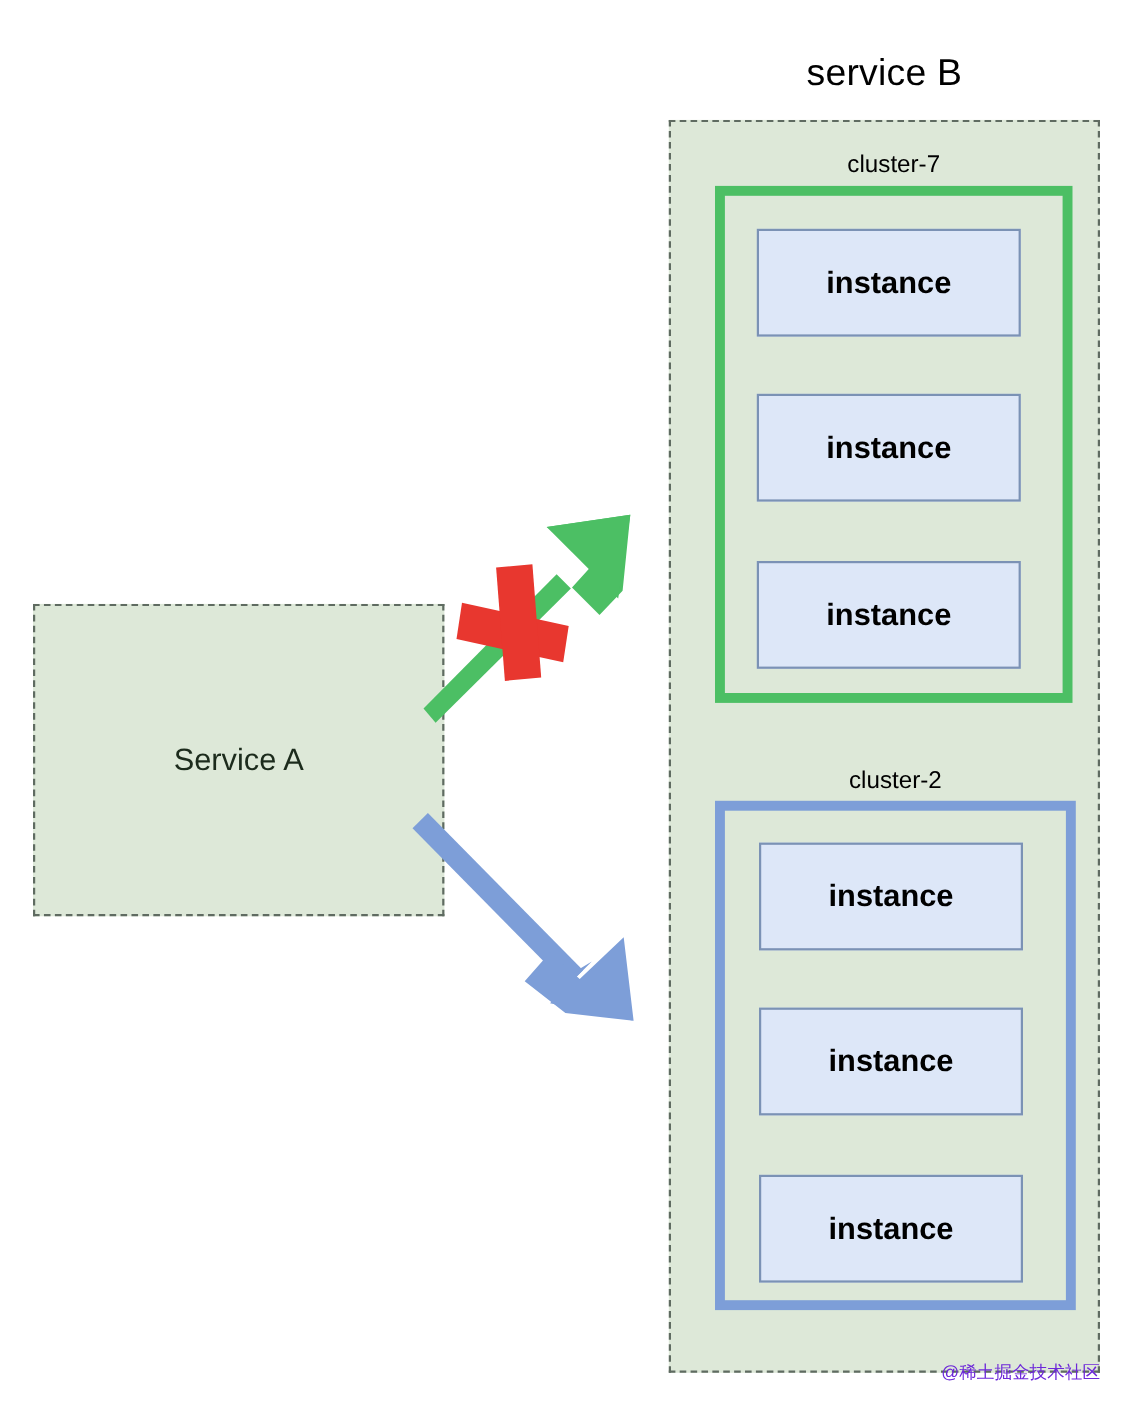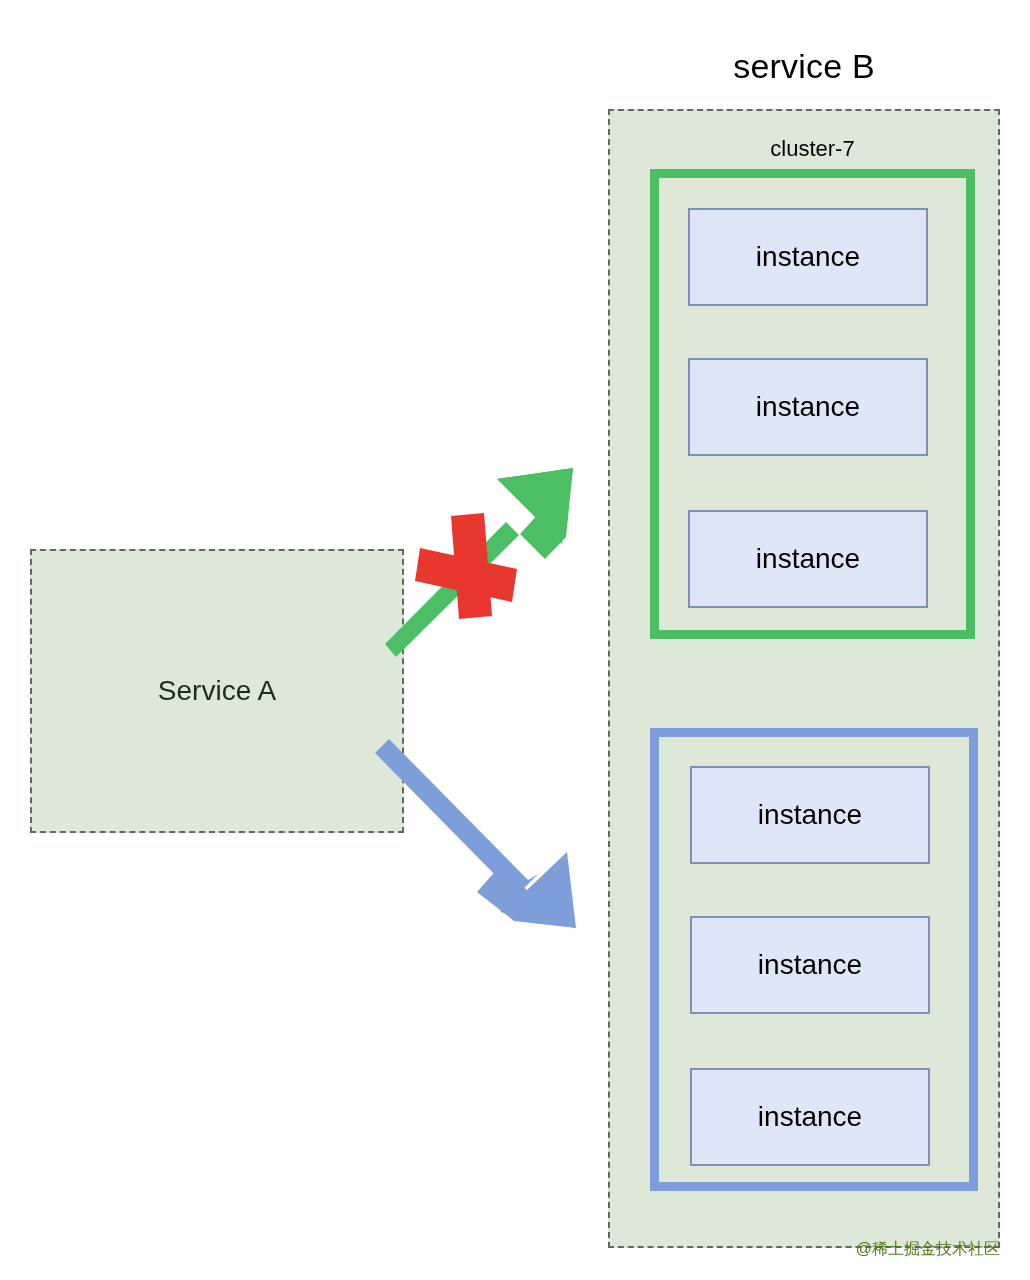--- a/index.html
+++ b/index.html
@@ -95,20 +95,21 @@
     border: 2px solid #7b92b5;
     box-sizing: border-box;
     display: flex;
     align-items: center;
     justify-content: center;
   }
   .instance-label {
     font-size: 28px;
     color: #000000;
     line-height: 34px;
+    font-weight: bold;
   }
 
   
   #instance-c1-0 { left: 688px; top: 192px; }
   #instance-c1-1 { left: 688px; top: 342px; }
   #instance-c1-2 { left: 688px; top: 494px; }
   
   #instance-c2-0 { left: 690px; top: 750px; }
   #instance-c2-1 { left: 690px; top: 900px; }
   #instance-c2-2 { left: 690px; top: 1052px; }
@@ -144,21 +145,21 @@
   }
 
   
   #watermark {
     position: absolute;
     left: 790px;
     top: 1222px;
     width: 210px;
     text-align: right;
     font-size: 16px;
-    color: #4d7c0f;
+    color: #6d28d9;
     line-height: 22px;
     white-space: nowrap;
   }
 </style>
 </head>
 <body>
 
 <div id="canvas">
 
   <div id="service-b-title">service B</div>
@@ -171,20 +172,21 @@
   <div id="instance-c1-0" class="instance-box">
     <span class="instance-label">instance</span>
   </div>
   <div id="instance-c1-1" class="instance-box">
     <span class="instance-label">instance</span>
   </div>
   <div id="instance-c1-2" class="instance-box">
     <span class="instance-label">instance</span>
   </div>
 
+  <div id="cluster-2-label" class="cluster-label">cluster-2</div>
   <div id="cluster-2-box"></div>
 
   <div id="instance-c2-0" class="instance-box">
     <span class="instance-label">instance</span>
   </div>
   <div id="instance-c2-1" class="instance-box">
     <span class="instance-label">instance</span>
   </div>
   <div id="instance-c2-2" class="instance-box">
     <span class="instance-label">instance</span>

